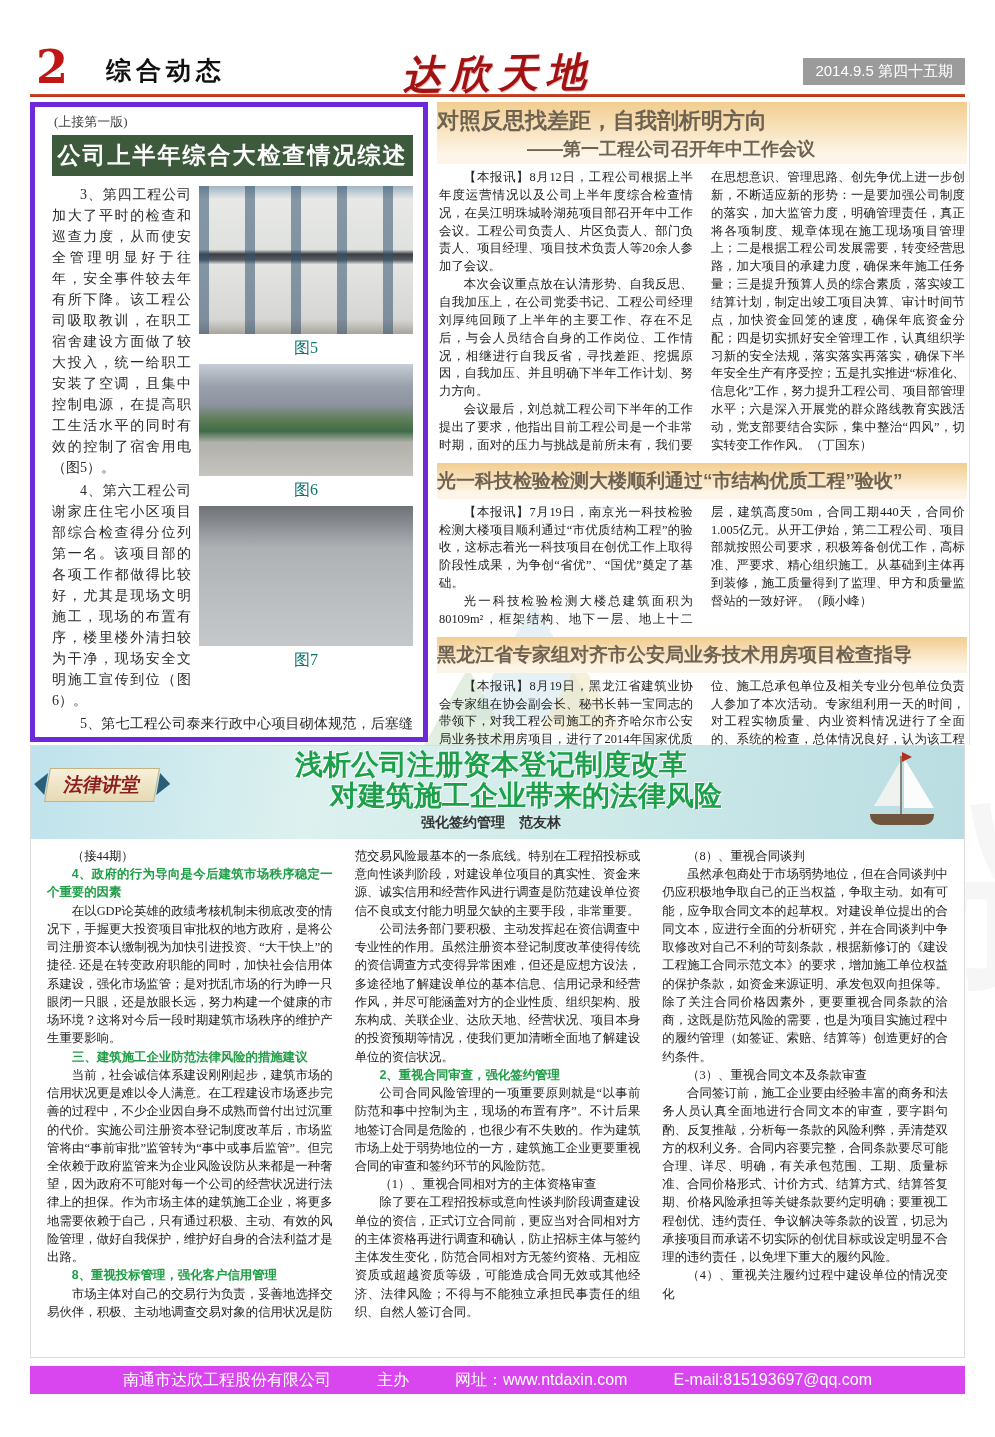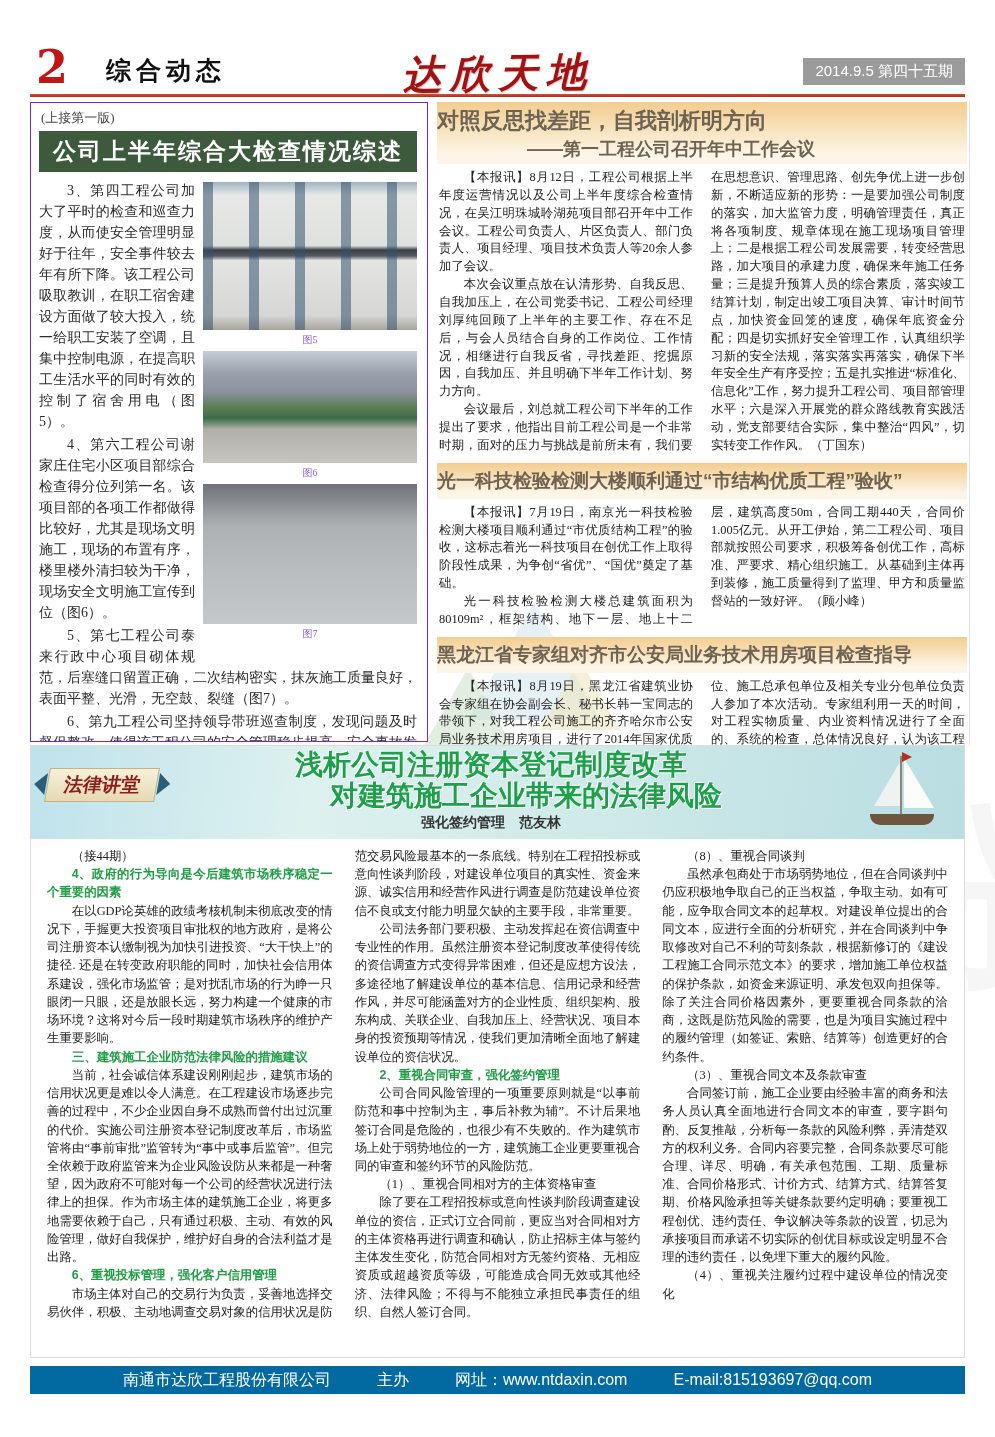--- a/index.html
+++ b/index.html
@@ -11,38 +11,38 @@
            font-family:"DejaVu Serif",serif;}
   .secname{position:absolute;left:66px;top:6px;font-size:25px;font-weight:bold;letter-spacing:5px;color:#111;margin-left:10px;}
   .masthead{position:absolute;left:50%;top:-2px;transform:translateX(-50%) rotate(-1deg);
             font-size:40px;font-weight:bold;font-style:italic;color:#a31212;letter-spacing:8px;
             font-family:"DejaVu Serif",serif;text-shadow:1px 1px 0 rgba(163,18,18,.25);}
   .issuebox{position:absolute;right:0;top:10px;background:#9b9b9b;color:#fff;font-size:15px;
             font-family:"Liberation Sans",sans-serif;padding:4px 12px;}
   .redrule{position:absolute;top:94px;left:30px;right:30px;height:3px;
            background:linear-gradient(180deg,#d4502c,#b03018);}
   
-  .leftcol{position:absolute;top:102px;left:30px;width:398px;height:640px;border:1px solid #6d28d9;
-           padding:6px 10px 4px 8px;box-sizing:border-box;overflow:hidden;z-index:2;background:#fff;}
+  .leftcol{position:absolute;top:102px;left:30px;width:398px;height:640px;border:5px solid #6d28d9;
+           padding:6px 10px 4px 17px;box-sizing:border-box;overflow:hidden;z-index:2;background:#fff;}
   .contnote{font-size:13px;color:#444;margin:0 0 4px 2px;}
   .greenbar{background:#3e5a3c;color:#fff;font-weight:bold;font-size:23px;text-align:center;
             letter-spacing:2px;padding:5px 2px;margin:0 0 8px 0;
             font-family:"Liberation Sans",sans-serif;}
   .leftbody{font-size:14px;line-height:1.5;text-align:justify;}
   .leftbody p{margin:0 0 2px 0;text-indent:2em;}
   .photostack{float:right;width:214px;margin:2px 0 4px 8px;text-align:center;}
   .photo{width:100%;display:block;}
   .ph5{height:148px;background:
         repeating-linear-gradient(90deg,rgba(52,82,110,.55) 0 10px,rgba(255,255,255,0) 10px 46px),
         linear-gradient(180deg,#9fb3c2 0%,#e8e9e7 9%,#dfe1df 43%,#3a3f45 46%,#565c63 50%,#e4e5e3 53%,#d6d7d5 90%,#a8a49c 100%);}
   .ph6{height:112px;background:
         linear-gradient(180deg,#c6cdd6 0%,#9aa0ab 20%,#8d939f 36%,#5d7d56 50%,#3f6b49 60%,#b2b0aa 70%,#c6c4bf 100%);}
   .ph7{height:140px;background:
         linear-gradient(180deg,#6f7377 0%,#83878b 10%,#aeb1b4 30%,#b9bcbf 60%,#c5c8cb 100%);}
-  .figcap{font-size:10px;color:#8b5cf6;padding:2px 0 4px 0;}
+  .figcap{font-size:16px;color:#0f766e;padding:2px 0 4px 0;}
   
   .rightcol{position:absolute;top:102px;left:437px;width:533px;height:643px;overflow:hidden;
             border-right:1px solid #e3e3e3;padding-right:2px;box-sizing:border-box;z-index:2;}
   .band{background:linear-gradient(180deg,#f2cd8f 0%,#fdf6e8 85%);text-align:left;
         font-family:"Liberation Sans",sans-serif;}
   .band .t1{font-size:22px;font-weight:bold;color:#6e6253;padding:4px 0 0 0;}
   .band .t2{font-size:18px;font-weight:bold;color:#6e6253;padding:1px 16px 3px 90px;}
   .band.single{font-size:19px;font-weight:bold;color:#6e6253;padding:5px 0;margin-top:8px;}
   .artbody{column-count:2;column-gap:18px;font-size:12.4px;line-height:1.44;text-align:justify;
            margin:5px 2px 0 2px;color:#222;}
@@ -77,21 +77,21 @@
               border-top:5px solid transparent;border-bottom:5px solid transparent;border-left:10px solid #b23020;}
   .ship .hull{position:absolute;left:4px;top:62px;width:64px;height:11px;background:#6f553e;
               border-radius:0 0 10px 10px;}
   .lawbody{column-count:3;column-gap:22px;padding:8px 16px 6px 16px;height:505px;box-sizing:border-box;
            font-size:12.4px;line-height:1.47;text-align:justify;color:#222;overflow:hidden;}
   .lawbody p{margin:0;text-indent:2em;}
   .lawbody p.hgreen{color:#1f9e45;font-weight:bold;font-family:"Liberation Sans",sans-serif;}
   .lawbody p.hcenter{color:#1f9e45;font-weight:bold;text-align:center;text-indent:0;
            font-family:"Liberation Sans",sans-serif;}
   
-  .footer{position:absolute;left:30px;right:30px;top:1366px;height:28px;background:#0369a1;color:#fff;
+  .footer{position:absolute;left:30px;right:30px;top:1366px;height:28px;background:#d946ef;color:#fff;
           display:flex;align-items:center;justify-content:center;gap:46px;font-size:16px;
           font-family:"Liberation Sans",sans-serif;z-index:2;}
   
   .wm{position:absolute;z-index:1;pointer-events:none;}
   .wmtext{left:150px;top:760px;font-size:200px;letter-spacing:30px;color:#7d7d7d;opacity:.06;
           font-weight:bold;white-space:nowrap;}
   .tri{width:0;height:0;}
   .tri.blue{left:468px;top:602px;border-left:66px solid transparent;border-right:66px solid transparent;
             border-bottom:118px solid #d2e6ef;opacity:.55;}
   .tri.green{left:420px;top:668px;border-left:48px solid transparent;border-right:48px solid transparent;
@@ -175,25 +175,25 @@
         <span class="flag"></span>
           <span class="hull"></span>
       </div>
     </div>
     <div class="lawbody">
       <p>（接44期）</p>
       <p class="hgreen">4、政府的行为导向是今后建筑市场秩序稳定一个重要的因素</p>
       <p>在以GDP论英雄的政绩考核机制未彻底改变的情况下，手握更大投资项目审批权的地方政府，是将公司注册资本认缴制视为加快引进投资、“大干快上”的捷径. 还是在转变政府职能的同时，加快社会信用体系建设，强化市场监管；是对扰乱市场的行为睁一只眼闭一只眼，还是放眼长远，努力构建一个健康的市场环境？这将对今后一段时期建筑市场秩序的维护产生重要影响。</p>
       <p class="hcenter">三、建筑施工企业防范法律风险的措施建议</p>
       <p>当前，社会诚信体系建设刚刚起步，建筑市场的信用状况更是难以令人满意。在工程建设市场逐步完善的过程中，不少企业因自身不成熟而曾付出过沉重的代价。实施公司注册资本登记制度改革后，市场监管将由“事前审批”监管转为“事中或事后监管”。但完全依赖于政府监管来为企业风险设防从来都是一种奢望，因为政府不可能对每一个公司的经营状况进行法律上的担保。作为市场主体的建筑施工企业，将更多地需要依赖于自己，只有通过积极、主动、有效的风险管理，做好自我保护，维护好自身的合法利益才是出路。</p>
-      <p class="hgreen">6、重视投标管理，强化客户信用管理</p>
+      <p class="hgreen">8、重视投标管理，强化客户信用管理</p>
       <p>市场主体对自己的交易行为负责，妥善地选择交易伙伴，积极、主动地调查交易对象的信用状况是防范交易风险最基本的一条底线。特别在工程招投标或意向性谈判阶段，对建设单位项目的真实性、资金来源、诚实信用和经营作风进行调查是防范建设单位资信不良或支付能力明显欠缺的主要手段，非常重要。</p>
-      <p>公司法务部门要积极、主动发挥起在资信调查中专业性的作用。虽然注册资本登记制度改革使得传统的资信调查方式变得异常困难，但还是应想方设法，多途径地了解建设单位的基本信息、信用记录和经营作风，并尽可能涵盖对方的企业性质、组织架构、股东构成、关联企业、自我加压上、经营状况、项目本身的投资预期等情况，使我们更加清晰全面地了解建设单位的资信状况。</p>
+      <p>公司法务部门要积极、主动发挥起在资信调查中专业性的作用。虽然注册资本登记制度改革使得传统的资信调查方式变得异常困难，但还是应想方设法，多途径地了解建设单位的基本信息、信用记录和经营作风，并尽可能涵盖对方的企业性质、组织架构、股东构成、关联企业、达欣天地、经营状况、项目本身的投资预期等情况，使我们更加清晰全面地了解建设单位的资信状况。</p>
       <p class="hgreen">2、重视合同审查，强化签约管理</p>
-      <p>公司合同风险管理的一项重要原则就是“以事前防范和事中控制为主，事后补救为辅”。不计后果地签订合同是危险的，也很少有不失败的。作为建筑市场上处于弱势地位的一方，建筑施工企业更要重视合同的审查和签约环节的风险防范。</p>
+      <p>公司合同风险管理的一项重要原则就是“以事前防范和事中控制为主，现场的布置有序”。不计后果地签订合同是危险的，也很少有不失败的。作为建筑市场上处于弱势地位的一方，建筑施工企业更要重视合同的审查和签约环节的风险防范。</p>
       <p>（1）、重视合同相对方的主体资格审查</p>
       <p>除了要在工程招投标或意向性谈判阶段调查建设单位的资信，正式订立合同前，更应当对合同相对方的主体资格再进行调查和确认，防止招标主体与签约主体发生变化，防范合同相对方无签约资格、无相应资质或超越资质等级，可能造成合同无效或其他经济、法律风险；不得与不能独立承担民事责任的组织、自然人签订合同。</p>
       <p>（8）、重视合同谈判</p>
       <p>虽然承包商处于市场弱势地位，但在合同谈判中仍应积极地争取自己的正当权益，争取主动。如有可能，应争取合同文本的起草权。对建设单位提出的合同文本，应进行全面的分析研究，并在合同谈判中争取修改对自己不利的苛刻条款，根据新修订的《建设工程施工合同示范文本》的要求，增加施工单位权益的保护条款，如资金来源证明、承发包双向担保等。除了关注合同价格因素外，更要重视合同条款的洽商，这既是防范风险的需要，也是为项目实施过程中的履约管理（如签证、索赔、结算等）创造更好的合约条件。</p>
       <p>（3）、重视合同文本及条款审查</p>
       <p>合同签订前，施工企业要由经验丰富的商务和法务人员认真全面地进行合同文本的审查，要字斟句酌、反复推敲，分析每一条款的风险利弊，弄清楚双方的权利义务。合同内容要完整，合同条款要尽可能合理、详尽、明确，有关承包范围、工期、质量标准、合同价格形式、计价方式、结算方式、结算答复期、价格风险承担等关键条款要约定明确；要重视工程创优、违约责任、争议解决等条款的设置，切忌为承接项目而承诺不切实际的创优目标或设定明显不合理的违约责任，以免埋下重大的履约风险。</p>
       <p>（4）、重视关注履约过程中建设单位的情况变化</p>
 
     </div>
   </div>

